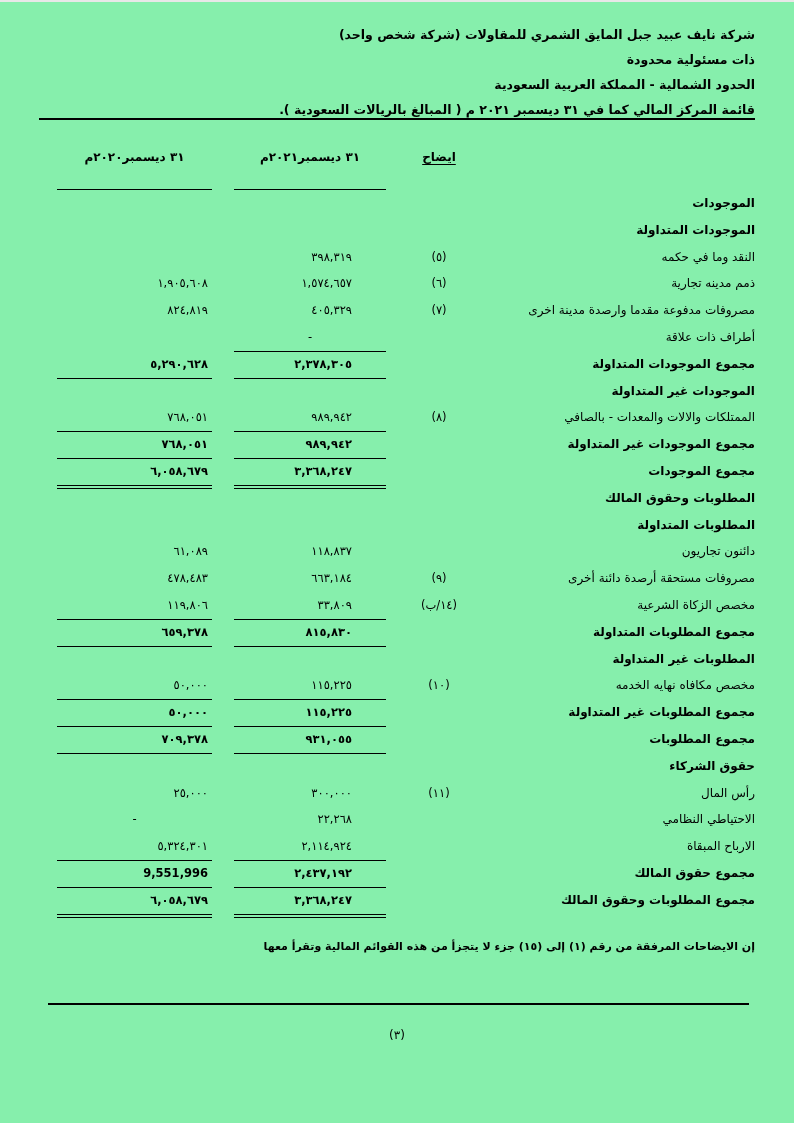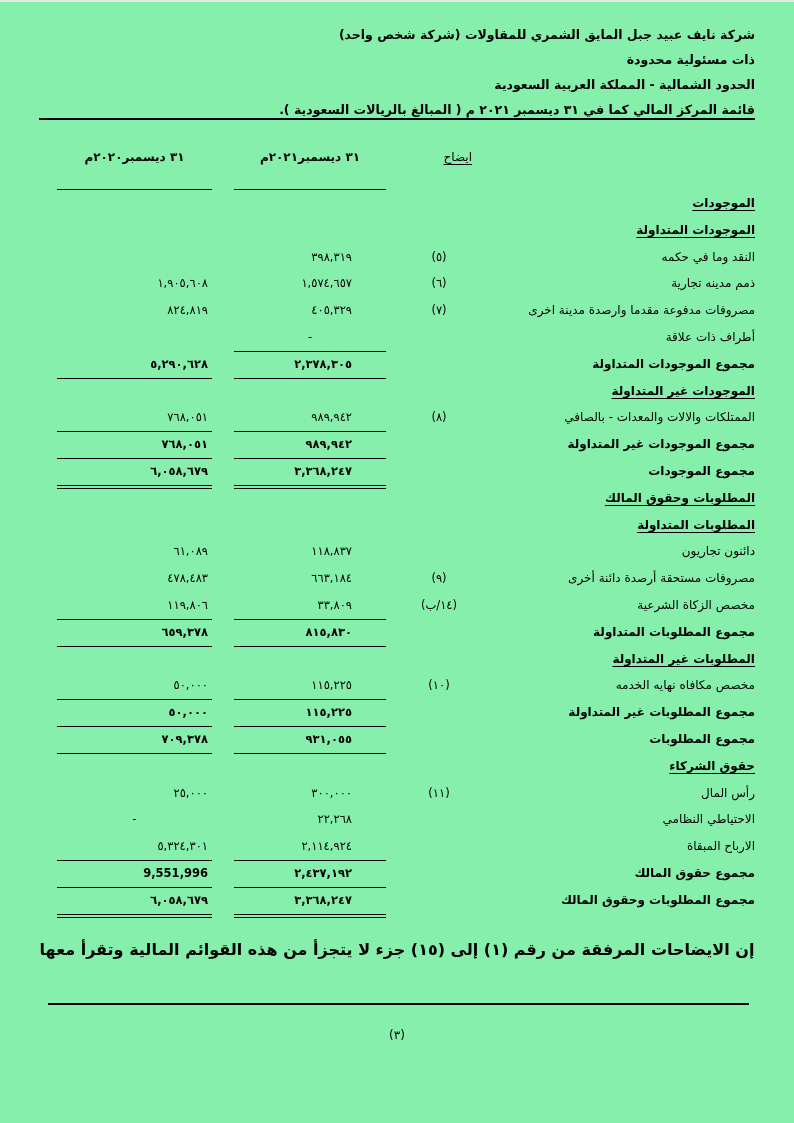--- a/index.html
+++ b/index.html
@@ -36,37 +36,37 @@
     grid-template-columns:283px 66px 20px 152px 22px 155px; 
     height:26.8px;
     line-height:26.8px;
     font-size:12px;
   }
   .colhead-row { height:46px; line-height:18px; padding-top:4px; }
   .colhead-row .cell { height:100%; }
   .cell { overflow:visible; white-space:nowrap; }
   .lbl   { text-align:right; font-weight:700; }
   .lbl.item { font-weight:400; }
-  .lbl.heading span { text-decoration:underline; text-underline-offset:3px; }
+  .lbl.heading span { text-underline-offset:3px; }
   .note  { text-align:center; font-weight:400; font-size:11.5px; }
   .num   { direction:ltr; font-size:11.5px; font-weight:400; }
   .c2021 { text-align:right; padding-right:34px; }
   .c2020 { text-align:right; padding-right:4px; }
   .total .num { font-weight:700; }
   .num.dash { text-align:center; padding-right:0; }
   .line-single { border-bottom:1.5px solid #000; }
   .line-double { border-bottom:4px double #000; }
   .datehead { text-align:center; font-weight:700; font-size:12px;
               border-bottom:1.5px solid #000; padding-right:0; direction:rtl; }
-  .notehead { font-weight:400; font-size:12px;
+  .notehead { text-align:center; font-weight:700; font-size:12px;
               text-decoration:underline; text-underline-offset:3px; }
   
   .closing-note {
     position:absolute; top:938px; left:39px; right:39px;
-    text-align:center; font-size:16px; font-weight:700;
+    font-size:11px; font-weight:700;
   }
   .footer-rule {
     position:absolute; top:1001px; left:48px; right:45px;
     border-top:2px solid #000;
   }
   .page-number {
     position:absolute; top:1026px; left:0; right:0;
     text-align:center; font-size:12px; font-weight:400;
   }
 </style>

